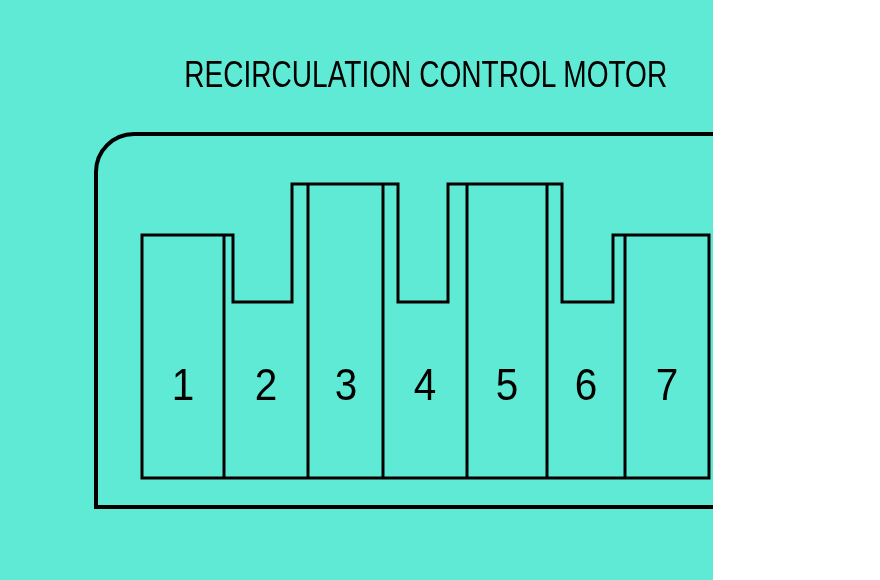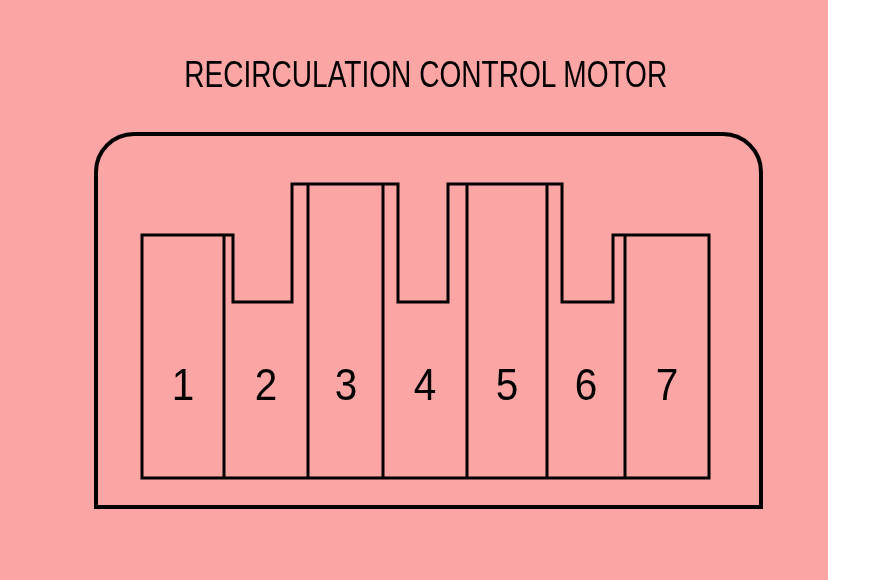--- a/index.html
+++ b/index.html
@@ -3,23 +3,23 @@
 <meta charset="utf-8">
 <style>
   html, body {
     margin: 0;
     padding: 0;
     background: #ffffff;
     font-family: "Liberation Sans", sans-serif;
   }
   .canvas {
     position: relative;
-    width: 828px;
+    width: 713px;
     height: 580px;
-    background: #fca5a5;
+    background: #5eead4;
     overflow: hidden;
   }
   .diagram-title {
     position: absolute;
     top: 55px;
     left: -14px;
     width: 880px;
     text-align: center;
     line-height: 40px;
     height: 40px;

